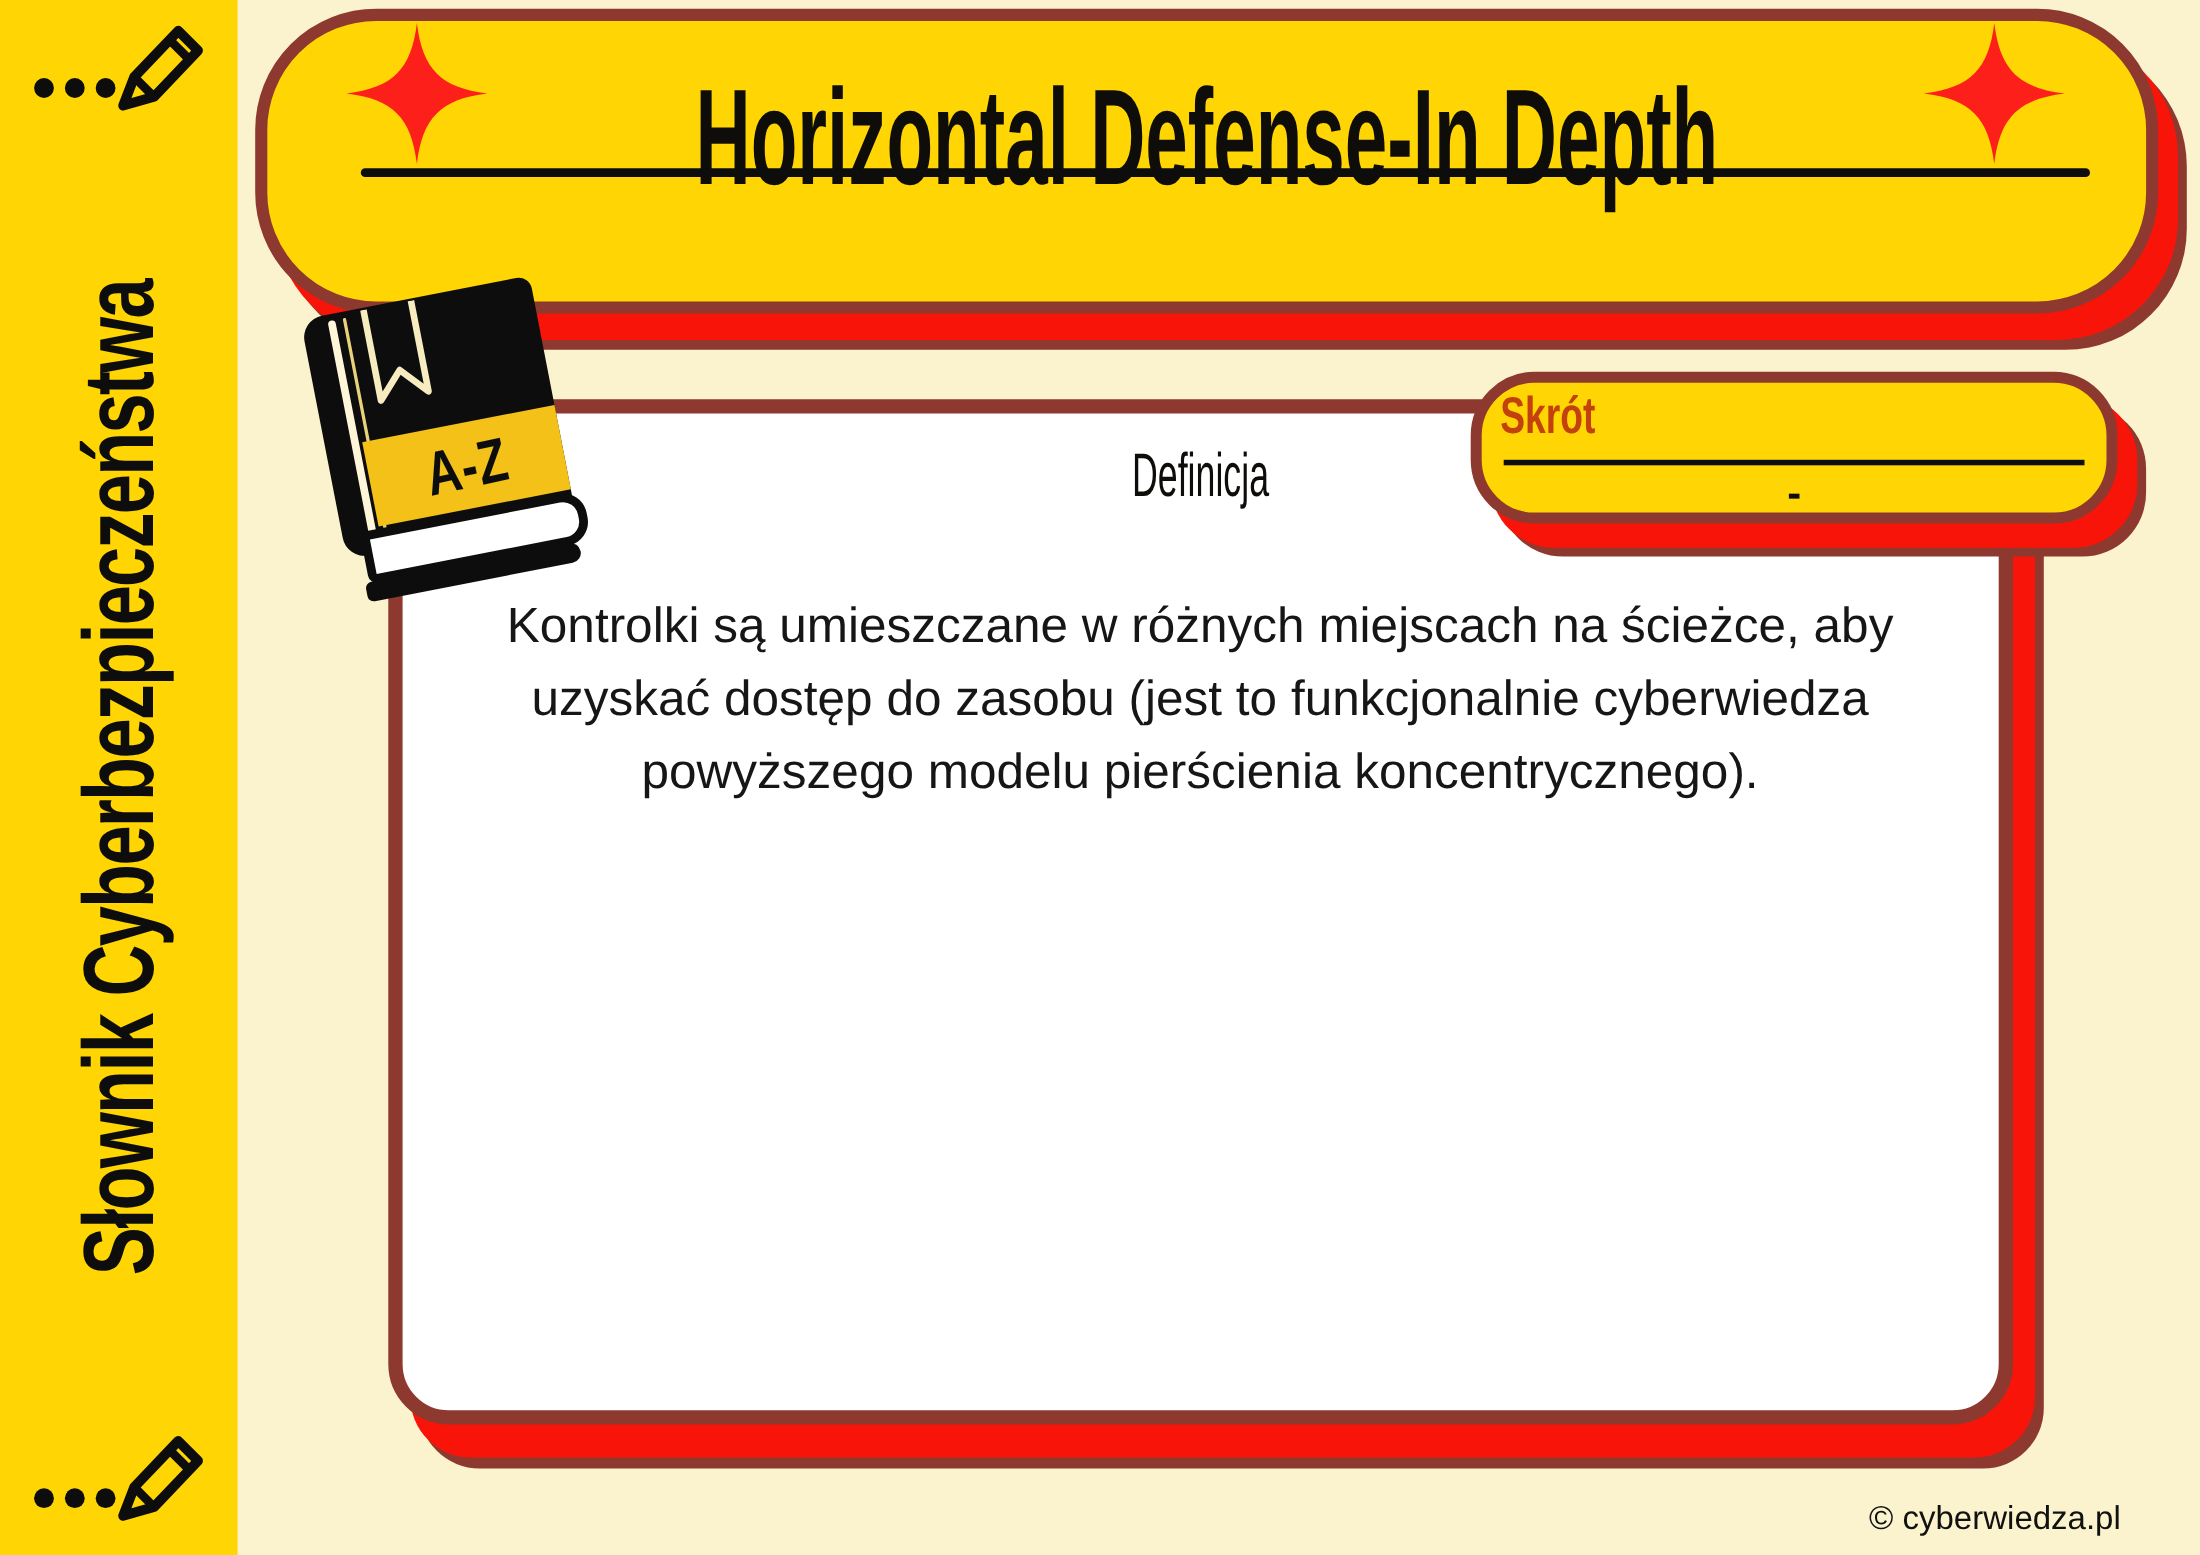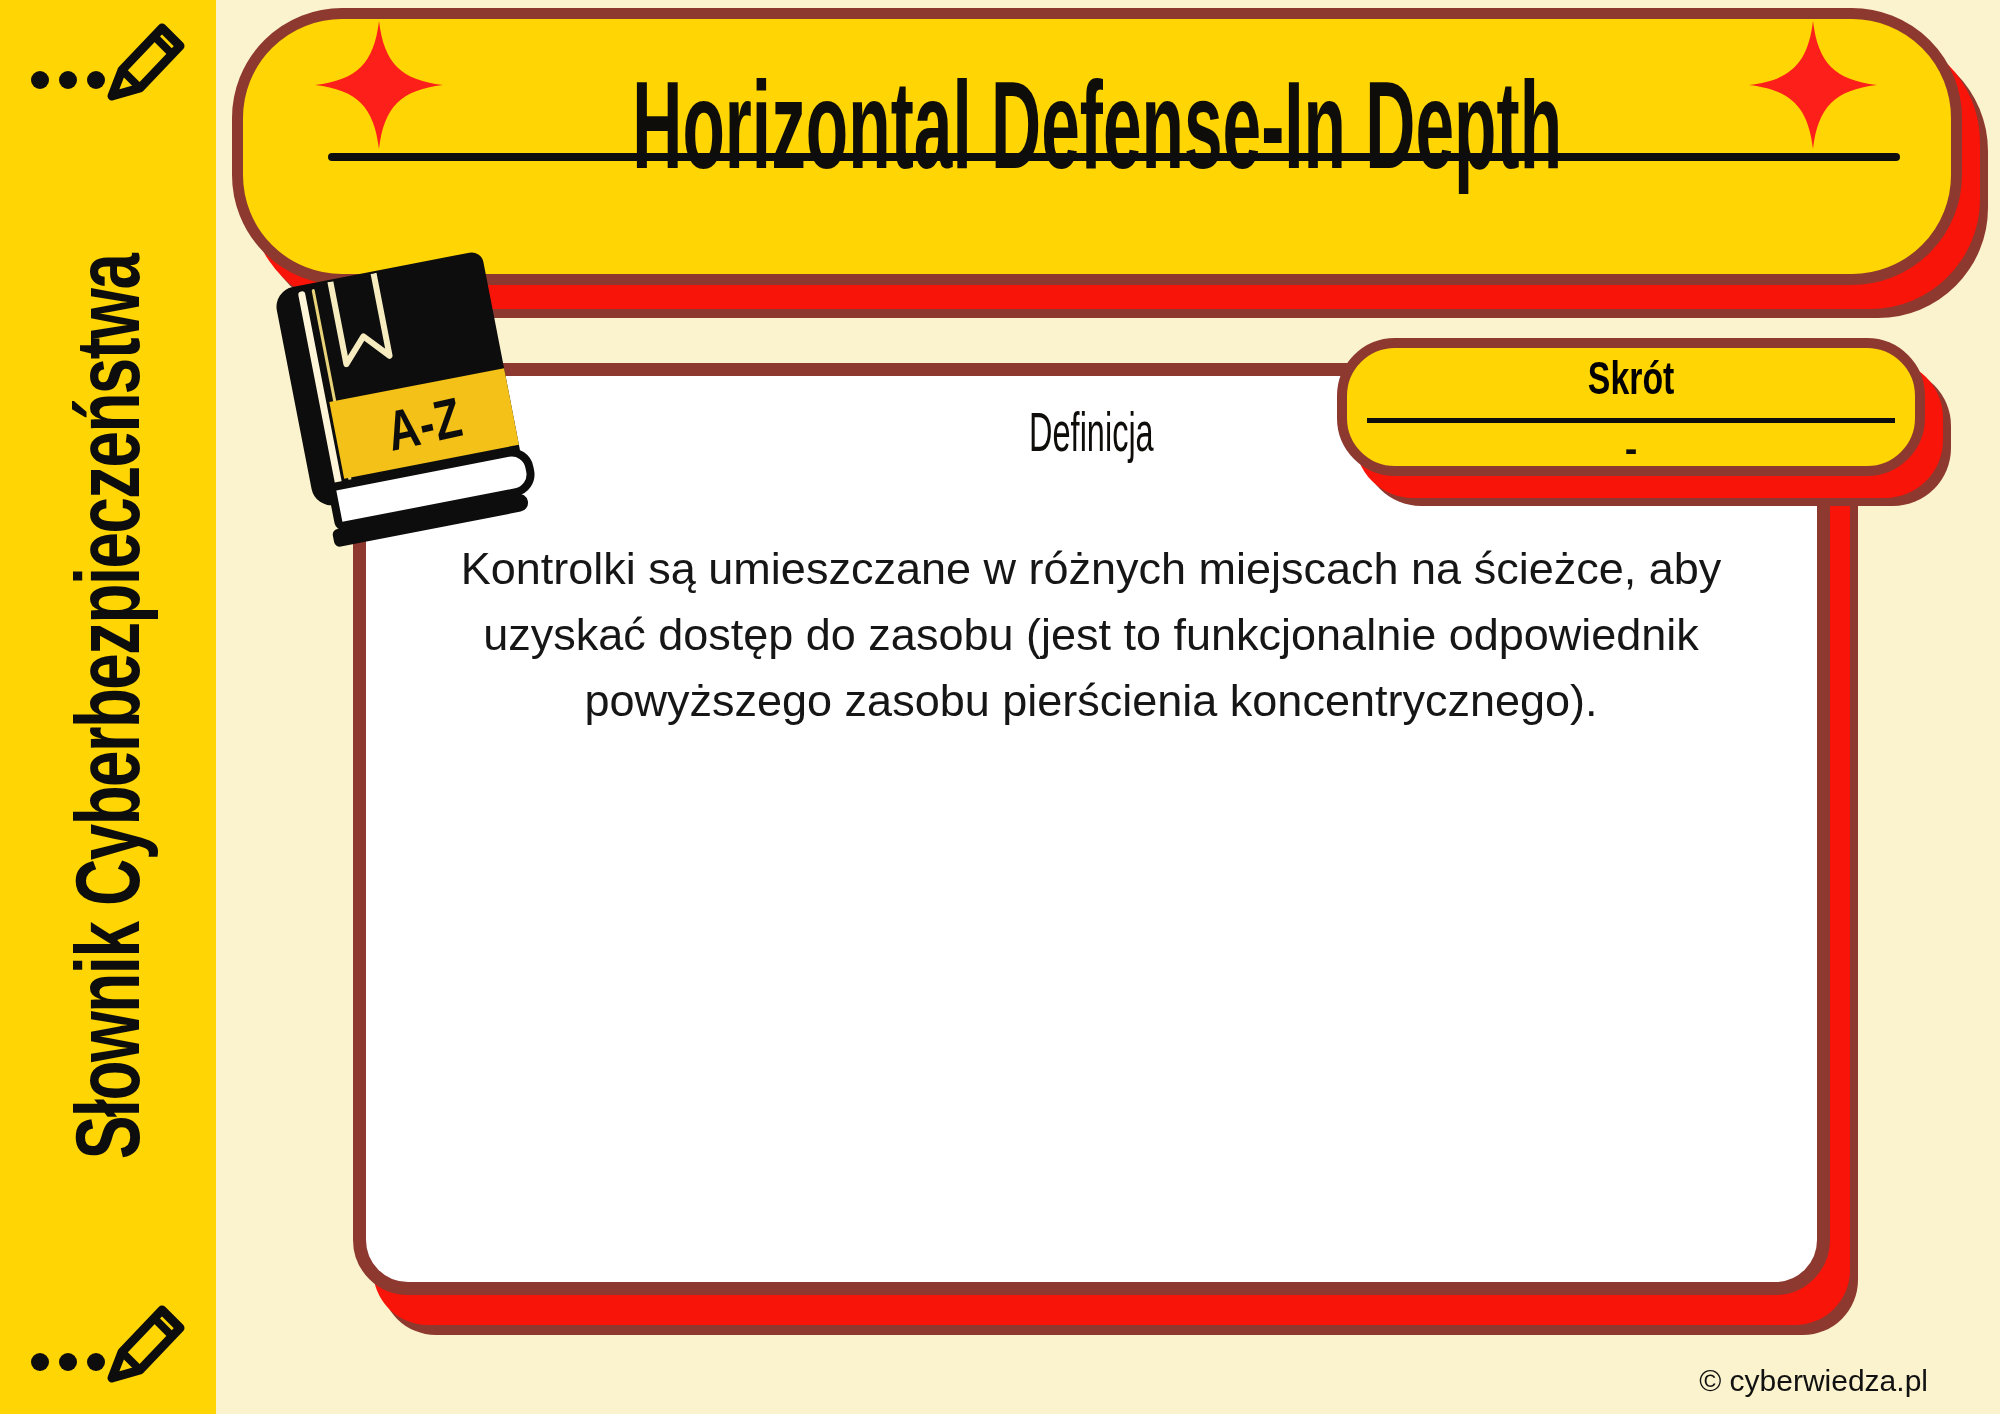--- a/index.html
+++ b/index.html
@@ -43,22 +43,22 @@
             font-weight:normal;font-size:56px;line-height:1;color:#0e0d0a;white-space:nowrap;}
   .def-head>span{display:inline-block;transform:scaleX(0.58);}
   .def-body{position:absolute;left:25px;top:160px;width:1400px;margin:0;
             text-align:center;font-size:45px;line-height:66px;color:#161616;}
 
   
   .abbr-box{position:absolute;left:1337px;top:338px;width:588px;height:138px;
             box-sizing:border-box;background:#FFD503;border:10px solid #8E392F;
             border-radius:58px;z-index:4;
             box-shadow:18px 22px 0 0 #F91409, 26px 30px 0 0 #8E392F;}
-  .abbr-head{position:absolute;left:0;top:6px;width:100%;text-align:center;
-             font-weight:bold;font-size:47px;line-height:1;color:#000000;white-space:nowrap;}
+  .abbr-head{position:absolute;left:0;top:6px;width:100%;
+             font-weight:bold;font-size:47px;line-height:1;color:#c2410c;white-space:nowrap;}
   .abbr-head>span{display:inline-block;transform:scaleX(0.72);}
   .abbr-line{position:absolute;left:20px;top:70px;width:528px;height:5px;background:#0d0d0d;}
   .abbr-value{position:absolute;left:0;top:82px;width:100%;text-align:center;
               font-weight:bold;font-size:38px;line-height:1;color:#0e0d0a;}
 
   
   .book{position:absolute;left:298px;top:268px;width:212px;height:282px;z-index:5;
         transform:rotate(-11deg);transform-origin:center;}
   .book .cover{position:absolute;left:0;top:0;width:212px;height:222px;background:#0d0d0d;
                border-radius:20px 12px 12px 20px;}
@@ -94,21 +94,21 @@
     <div class="t-line t1">
       <span>Horizontal Defense-In Depth</span>
     </div>
     <div class="t-underline"></div>
   </div>
 
   <div class="content-box">
     <div class="def-head">
       <span>Definicja</span>
     </div>
-    <p class="def-body">Kontrolki są umieszczane w różnych miejscach na ścieżce, aby uzyskać dostęp do zasobu (jest to funkcjonalnie odpowiednik powyższego zasobu pierścienia koncentrycznego).</p>
+    <p class="def-body">Kontrolki są umieszczane w różnych miejscach na ścieżce, aby uzyskać dostęp do zasobu (jest to funkcjonalnie cyberwiedza powyższego modelu pierścienia koncentrycznego).</p>
   </div>
 
   <div class="abbr-box">
     <div class="abbr-head">
       <span>Skrót</span>
     </div>
     <div class="abbr-line"></div>
     <div class="abbr-value">-</div>
   </div>
 

